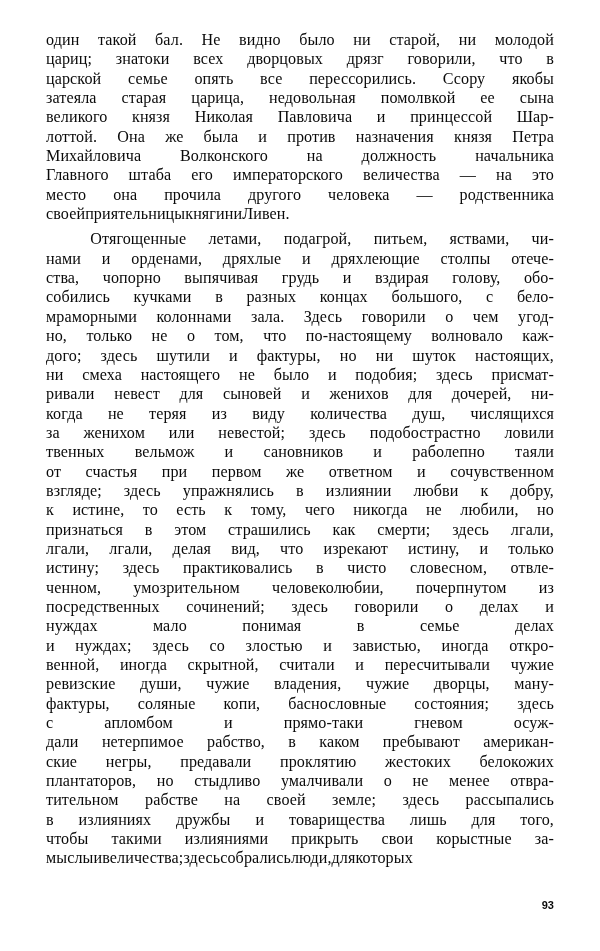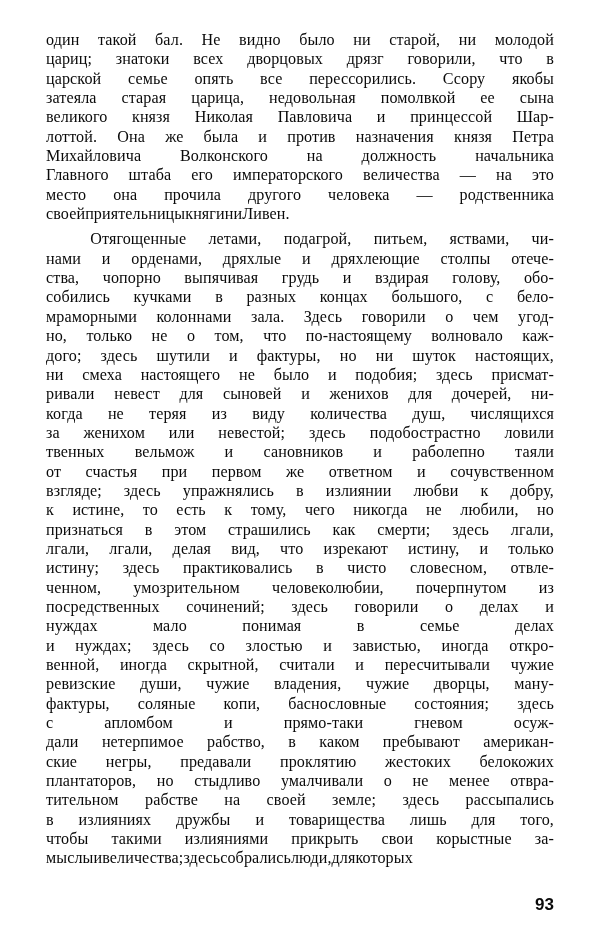--- a/index.html
+++ b/index.html
@@ -62,21 +62,21 @@
   .para .ln.indent::before {
     content: "";
     display: inline-block;
     width: 22px;
     flex: 0 0 22px;
   }
   .page-number {
     position: absolute;
     right: 46px;
     top: 896px;
-    font-size: 17px;
+    font-size: 11px;
     line-height: 18px;
     font-weight: 700;
     font-family: "Liberation Sans", "DejaVu Sans", sans-serif;
     color: #0a0a0a;
     margin-left: 23px;
   }
 </style>
 </head>
 <body>
 

